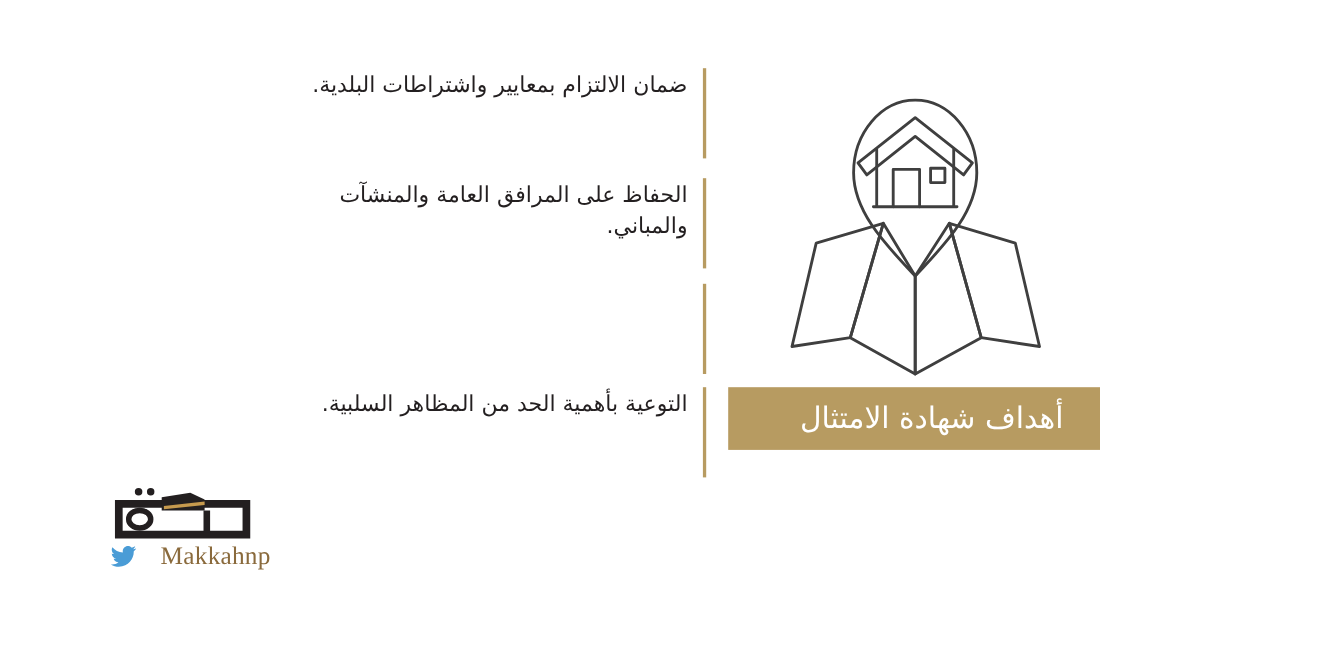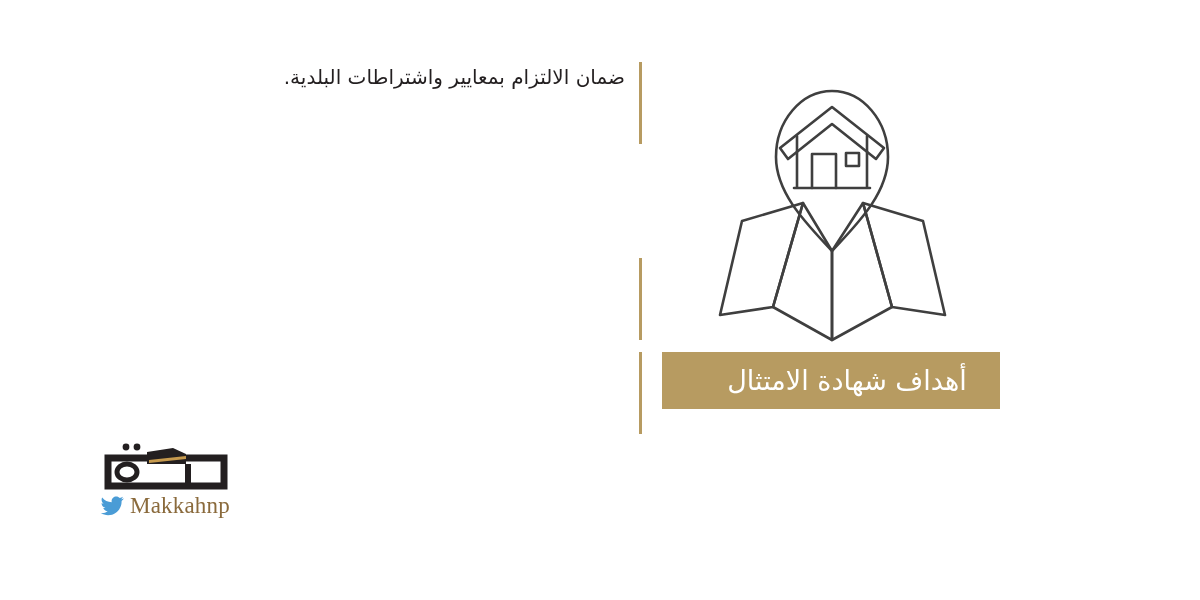--- a/index.html
+++ b/index.html
@@ -108,21 +108,21 @@
   }
   .logo-mark svg { display: block; width: 100%; height: 100%; }
 
   .logo-handle {
     position: absolute;
     left: 8px;
     top: 54px;
     display: flex;
     flex-direction: row;
     align-items: center;
-    gap: 6px;
+    gap: 22px;
     direction: ltr;
   }
   .twitter-bird { width: 24px; height: 20px; display: block; }
   .handle-text {
     font-family: "Liberation Serif", "DejaVu Serif", serif;
     font-size: 23px;
     color: #8a6a3c;
     line-height: 1;
     letter-spacing: 0.2px;
   }
@@ -132,27 +132,32 @@
 
 <div id="canvas">
 
   <div class="bullet-list">
 
     <div class="bullet-item item-0">
       <div class="bullet-rule"></div>
       <div class="bullet-text">ضمان الالتزام بمعايير واشتراطات البلدية.</div>
     </div>
 
+    <div class="bullet-item item-1">
+      <div class="bullet-rule"></div>
+      <div class="bullet-text">الحفاظ على المرافق العامة والمنشآت والمباني.</div>
+    </div>
 
     <div class="bullet-item item-2">
       <div class="bullet-rule"></div>
     </div>
 
     <div class="bullet-item item-3">
       <div class="bullet-rule"></div>
+      <div class="bullet-text">التوعية بأهمية الحد من المظاهر السلبية.</div>
     </div>
 
   </div>
 
   <div class="illustration">
     <svg viewBox="0 0 345 300" xmlns="http://www.w3.org/2000/svg" fill="none" stroke="#3f3f3f" stroke-width="2.6" stroke-linejoin="round" stroke-linecap="round">
 
       <path d="M60 260 L82 166 L143 148 L113 252 Z"></path>
 
       <path d="M113 252 L143 148 L172 196 L172 285 Z"></path>

